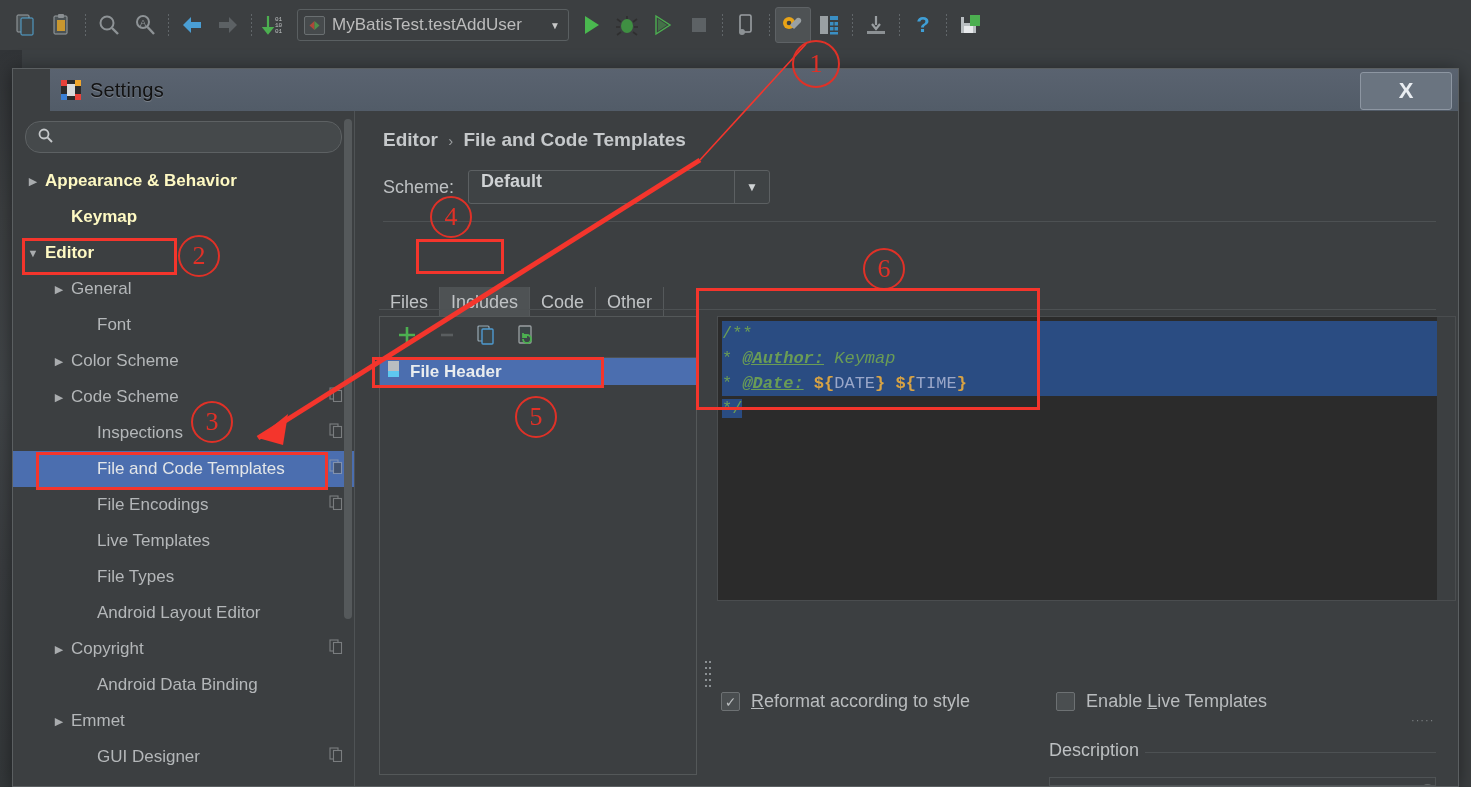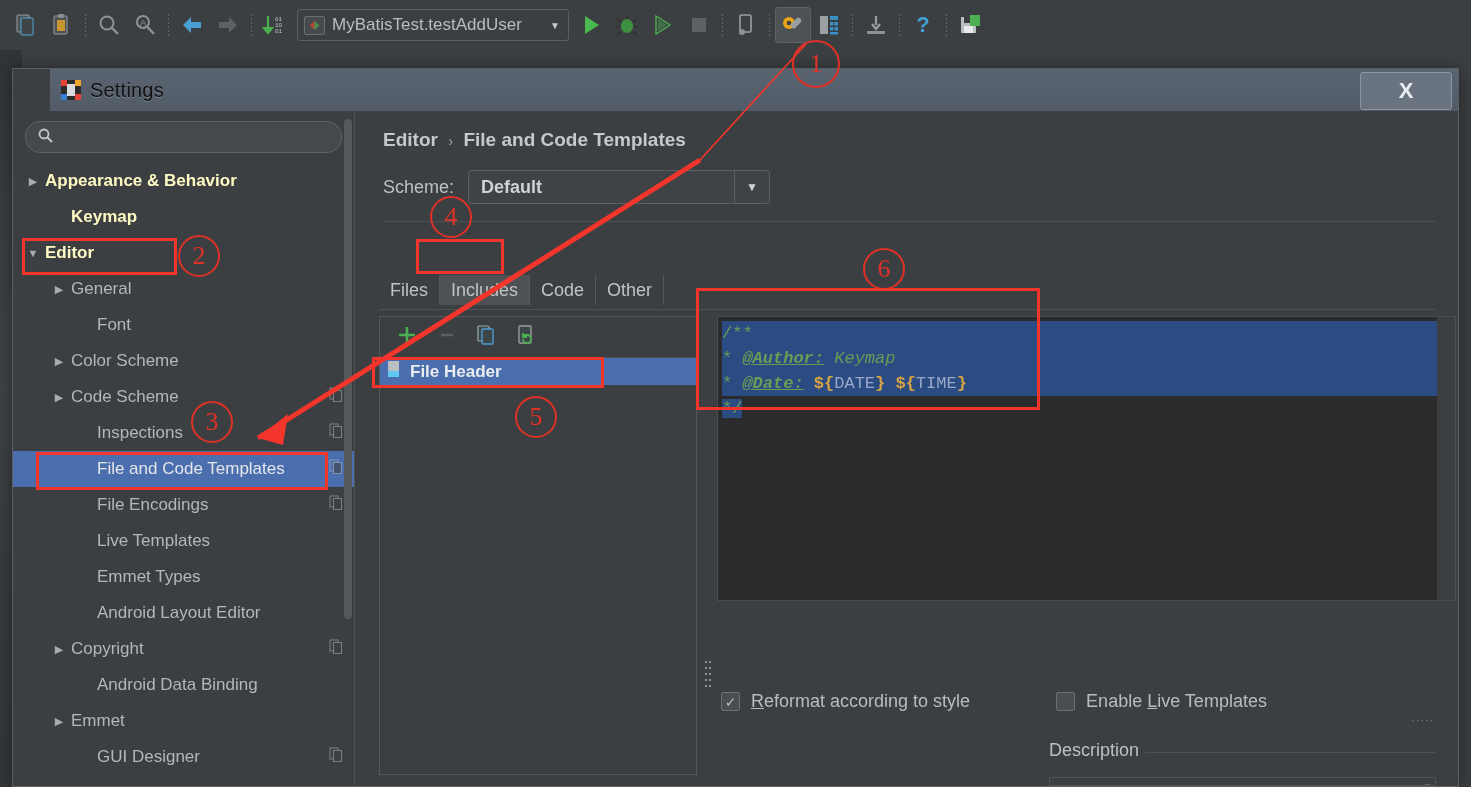--- a/index.html
+++ b/index.html
@@ -73,25 +73,25 @@
   .tnode.sel .lbl{color:#e3e6e8;}
   .copyico{margin-left:auto;opacity:.58;flex:0 0 auto;}
   .tree-scroll{position:absolute;right:2px;top:8px;width:8px;height:500px;background:#55595b;border-radius:4px;}
 
   
   .content{flex:1 1 auto;position:relative;background:#3c3f41;min-width:0;}
   .crumb{position:absolute;left:28px;top:18px;font-size:19px;font-weight:bold;color:#c6c9cb;}
   .crumb .sepc{font-weight:normal;color:#9c9fa1;font-size:15px;margin:0 5px;}
   .scheme-row{position:absolute;left:28px;top:59px;display:flex;align-items:center;gap:14px;}
   .scheme-lbl{font-size:18px;color:#bdc0c2;}
-  .scheme-ctl{width:300px;height:32px;border:1px solid #5c6062;border-radius:3px;display:flex;align-items:center;background:#3f4345;}
+  .scheme-ctl{width:300px;height:32px;border:1px solid #5c6062;border-radius:3px;display:flex;background:#3f4345;}
   .scheme-val{flex:1 1 auto;padding-left:12px;font-size:18px;font-weight:bold;color:#cfd2d4;}
   .scheme-arrow{width:34px;height:100%;border-left:1px solid #5c6062;display:flex;align-items:center;justify-content:center;color:#cfd2d4;font-size:12px;}
   .hr{position:absolute;left:28px;right:22px;top:110px;height:1px;background:#4d5153;}
-  .tabs{position:absolute;left:24px;top:164px;display:flex;justify-content:space-between;}
+  .tabs{position:absolute;left:24px;top:176px;display:flex;justify-content:space-between;}
   .tab{height:30px;padding:0 11px;display:flex;align-items:center;font-size:18px;color:#c0c3c5;
     border-right:1px solid #55595b;box-sizing:border-box;}
   .tab.selected{background:#4e5254;}
   .tabs-underline{position:absolute;left:24px;right:22px;top:198px;height:1px;background:#4d5153;}
 
   
   .listpanel{position:absolute;left:24px;top:205px;width:318px;bottom:11px;
     border:1px solid #545859;box-sizing:border-box;background:#3c3f41;}
   .listtoolbar{height:40px;display:flex;align-items:center;gap:18px;padding-left:16px;border-bottom:1px solid #4e5254;}
   .listrow{height:27px;display:flex;align-items:center;gap:7px;padding-left:6px;font-size:17px;color:#bcbfc1;white-space:nowrap;}
@@ -384,21 +384,21 @@
                 <rect x="1" y="1" width="8" height="11" fill="none" stroke="#a8abad" stroke-width="1.1"></rect>
                 <rect x="4.5" y="3.5" width="8" height="11" fill="#3c3f41" stroke="#a8abad" stroke-width="1.1"></rect>
               </svg></span>
           </div>
           <div class="tnode" style="padding-left: 64px;">
             <span class="arrow"></span>
             <span class="lbl">Live Templates</span>
           </div>
           <div class="tnode" style="padding-left: 64px;">
             <span class="arrow"></span>
-            <span class="lbl">Emmet Types</span>
+            <span class="lbl">File Types</span>
           </div>
           <div class="tnode" style="padding-left: 64px;">
             <span class="arrow"></span>
             <span class="lbl">Android Layout Editor</span>
           </div>
           <div class="tnode" style="padding-left: 38px;">
             <span class="arrow">▶</span>
             <span class="lbl">Copyright</span>
             <span class="copyico"><svg width="15" height="15" viewBox="0 0 15 15">
                 <rect x="1" y="1" width="8" height="11" fill="none" stroke="#a8abad" stroke-width="1.1"></rect>

